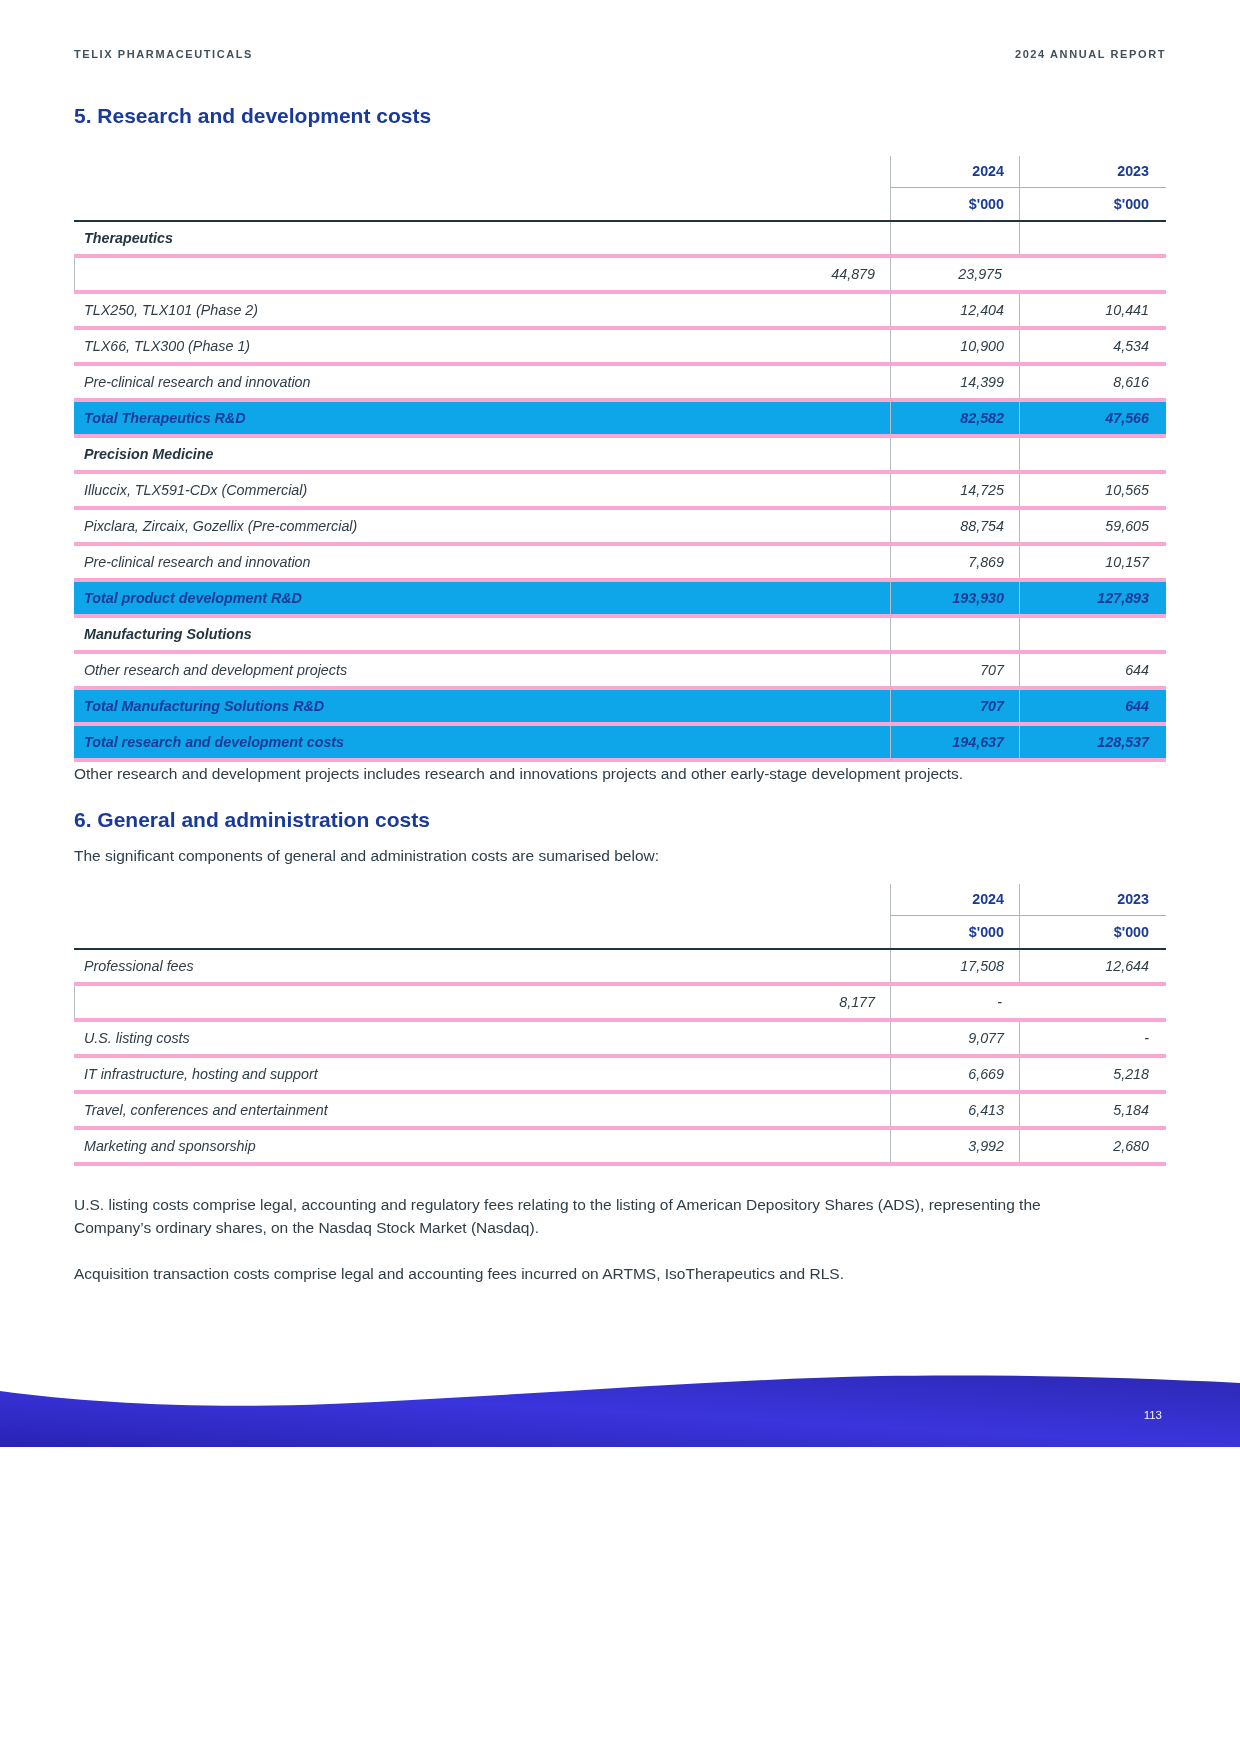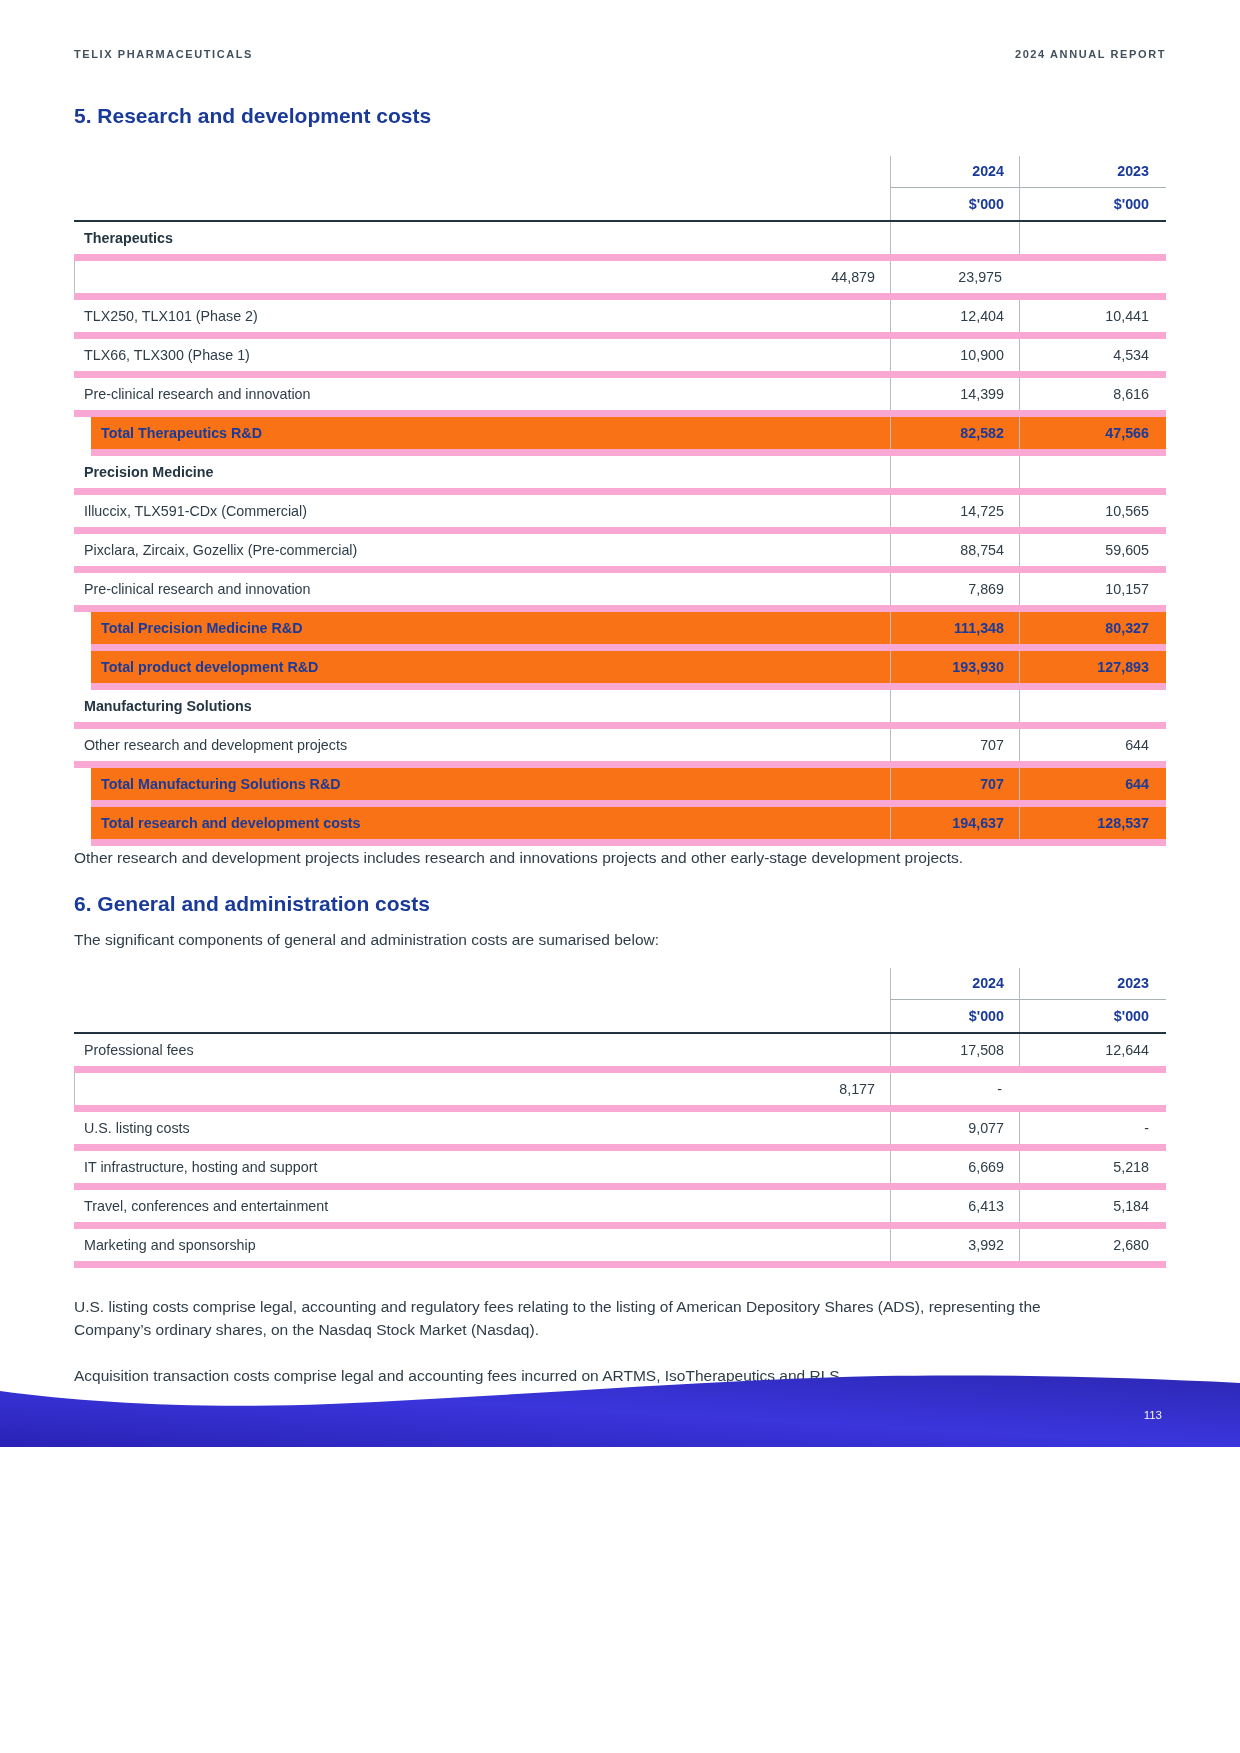--- a/index.html
+++ b/index.html
@@ -31,23 +31,23 @@
     display:grid; grid-template-columns:1fr 129px 147px;
   }
   .cell, .hcell {
     display:flex; align-items:center; height:32px;
     font-size:14.3px; color:#2e3d48; line-height:17px;
   }
   .cell.label { padding-left:10px; padding-right:10px; }
   .cell.num { justify-content:flex-end; border-left:1px solid #b7bec2; }
   .cell.num.c2024 { padding-right:15px; }
   .cell.num.c2023 { padding-right:17px; }
-  .trow { border-bottom:7px solid #f9a8d4; }
+  .trow { border-bottom:4px solid #f9a8d4;font-style:italic; }
   .trow.section .cell.label { font-weight:bold; color:#243642; }
-  .trow.total { background:#f97316;margin-left:17px; }
+  .trow.total { background:#0ea5e9; }
   .trow.total .cell { font-weight:bold; color:#1a3a99; }
 
   .thead { border-bottom:2px solid #223340; }
   .hcell { justify-content:flex-end; font-weight:bold; color:#1a3a99; }
   .hcell.numh { border-left:1px solid #b7bec2; }
   .hcell.c2024 { padding-right:15px; }
   .hcell.c2023 { padding-right:17px;text-align:right; }
   .hrow.years .hcell.numh { border-bottom:1px solid #a9b1b5; }
 
   .para {
@@ -135,25 +135,20 @@
       </div>
       <div class="trow item">
         <div class="cell label">Pixclara, Zircaix, Gozellix (Pre-commercial)</div>
         <div class="cell num c2024">88,754</div>
         <div class="cell num c2023">59,605</div>
       </div>
       <div class="trow item">
         <div class="cell label">Pre-clinical research and innovation</div>
         <div class="cell num c2024">7,869</div>
         <div class="cell num c2023">10,157</div>
-      </div>
-      <div class="trow total">
-        <div class="cell label">Total Precision Medicine R&amp;D</div>
-        <div class="cell num c2024">111,348</div>
-        <div class="cell num c2023">80,327</div>
       </div>
       <div class="trow total">
         <div class="cell label">Total product development R&amp;D</div>
         <div class="cell num c2024">193,930</div>
         <div class="cell num c2023">127,893</div>
       </div>
       <div class="trow section">
         <div class="cell label">Manufacturing Solutions</div>
         <div class="cell num c2024"></div>
         <div class="cell num c2023"></div>

